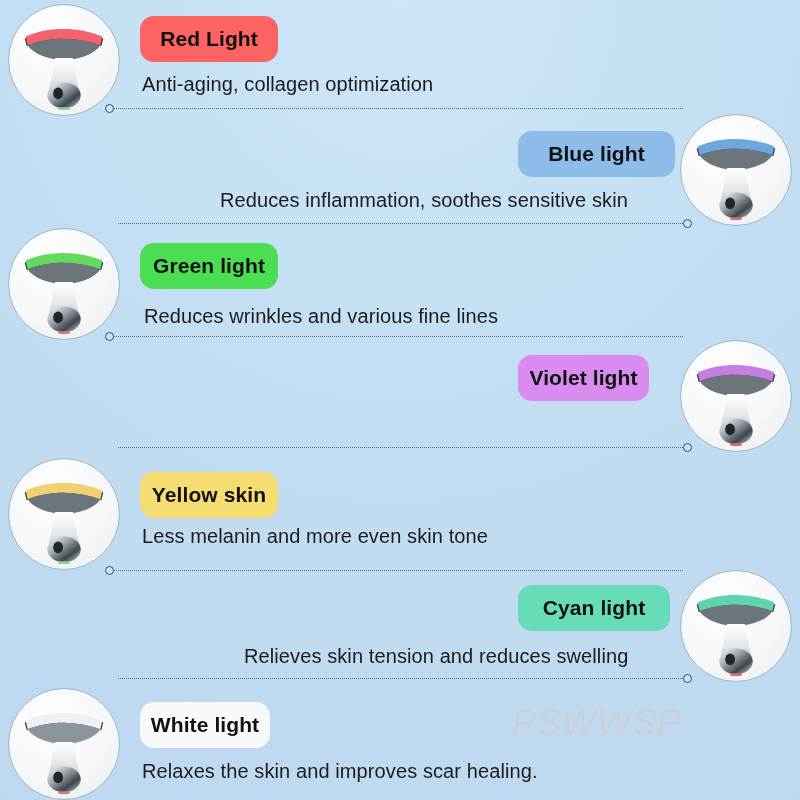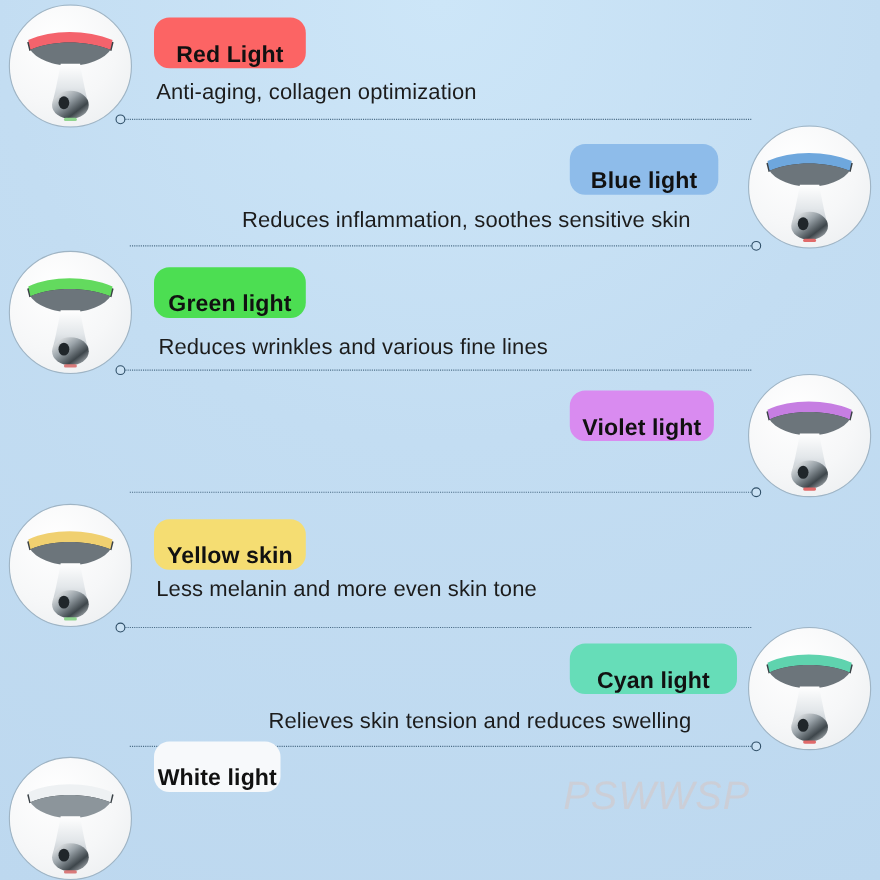--- a/index.html
+++ b/index.html
@@ -58,21 +58,21 @@
     background: #cbe2f4;
     box-sizing: border-box;
   }
   .connector.left-end .c-dot { left: -1px; }
   .connector.right-end .c-dot { right: -1px; }
 
   
   .badge {
     position: absolute;
     display: flex;
-    align-items: flex-end;
+    align-items: center;
     justify-content: center;
     border-radius: 14px;
     font-weight: bold;
     font-size: 21px;
     color: #111111;
     letter-spacing: 0.1px;
     white-space: nowrap;
     box-sizing: border-box;
     padding: 0 18px;
     height: 46px;
@@ -143,21 +143,21 @@
     <svg class="device-svg" viewBox="0 0 112 112">
       <path d="M16 34 C38 24, 72 24, 96 34 L94 42 C70 33, 40 33, 18 42 Z" fill="#3a4146"></path>
       <path d="M17 32 C39 22, 71 22, 95 32 L93 41 C69 32, 41 32, 19 41 Z" fill="#6ea7dd"></path>
       <path d="M19 41 C41 32, 69 32, 93 41 C86 52, 66 56, 56 56 C46 56, 26 52, 19 41 Z" fill="#6c757b"></path>
       <path d="M47 54 C47 54, 44 72, 40 88 C50 96, 62 96, 72 88 C68 72, 65 54, 65 54 Z" fill="url(#gmetal1)"></path>
       <ellipse cx="56" cy="92" rx="17" ry="13" fill="url(#gchrome1)"></ellipse>
       <ellipse cx="50" cy="90" rx="5" ry="6" fill="#20262a"></ellipse>
       <rect x="50" y="104" width="12" height="3" rx="1.5" fill="#e06a6a"></rect>
     </svg>
   </div>
-  <div class="badge" style="left:518px; top:131px; width:135px; background:#8ebcea;">
+  <div class="badge" style="left:518px; top:131px; width:157px; background:#8ebcea;">
     <span>Blue light</span>
   </div>
   <div class="desc" style="left:220px; top:189px;">Reduces inflammation, soothes sensitive skin</div>
   <div class="connector right-end" style="left:118px; top:219px; width:573px;">
     <div class="c-line"></div>
     <div class="c-dot"></div>
   </div>
 
   <div class="device-circle" style="left:8px; top:228px;">
     <svg class="device-svg" viewBox="0 0 112 112">
@@ -244,17 +244,18 @@
     <svg class="device-svg" viewBox="0 0 112 112">
       <path d="M16 34 C38 24, 72 24, 96 34 L94 42 C70 33, 40 33, 18 42 Z" fill="#3a4146"></path>
       <path d="M17 32 C39 22, 71 22, 95 32 L93 41 C69 32, 41 32, 19 41 Z" fill="#eef1f3"></path>
       <path d="M19 41 C41 32, 69 32, 93 41 C86 52, 66 56, 56 56 C46 56, 26 52, 19 41 Z" fill="#8c959b"></path>
       <path d="M47 54 C47 54, 44 72, 40 88 C50 96, 62 96, 72 88 C68 72, 65 54, 65 54 Z" fill="url(#gmetal1)"></path>
       <ellipse cx="56" cy="92" rx="17" ry="13" fill="url(#gchrome1)"></ellipse>
       <ellipse cx="50" cy="90" rx="5" ry="6" fill="#20262a"></ellipse>
       <rect x="50" y="104" width="12" height="3" rx="1.5" fill="#d97a7a"></rect>
     </svg>
   </div>
-  <div class="badge" style="left:140px; top:674px; width:115px; background:#f7f9fb;">
+  <div class="badge" style="left:140px; top:702px; width:130px; background:#f7f9fb;">
     <span>White light</span>
   </div>
+  <div class="desc" style="left:142px; top:760px;">Relaxes the skin and improves scar healing.</div>
 
 </div>
 
 </body></html>

